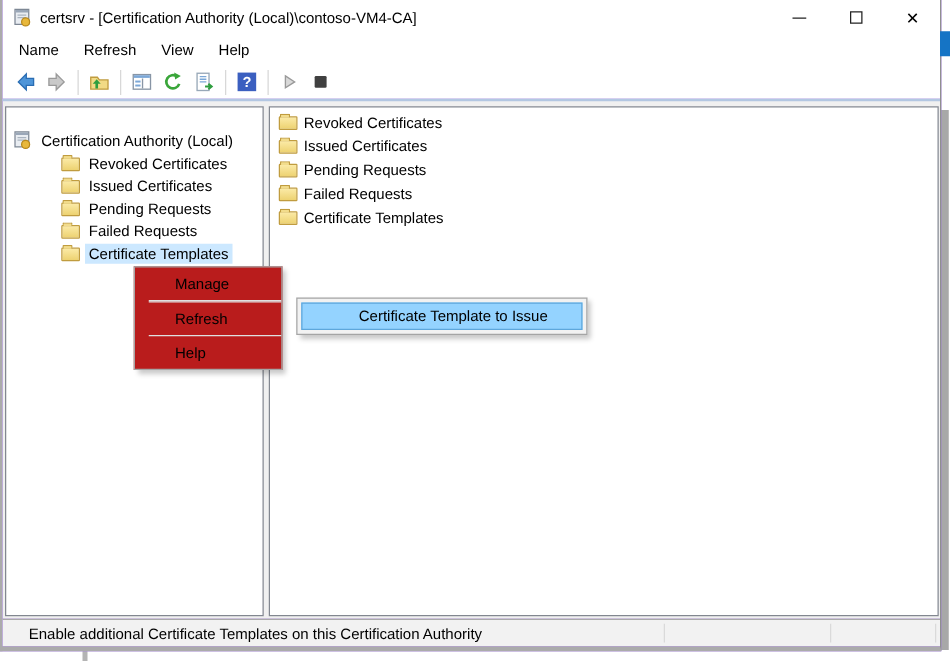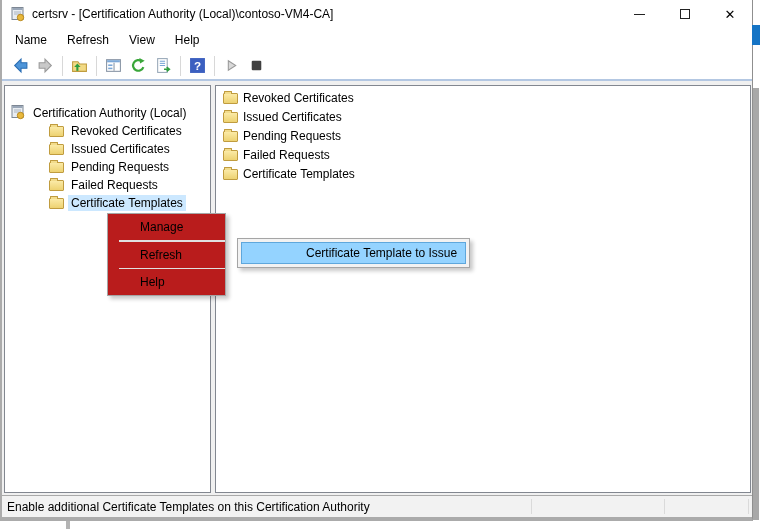--- a/index.html
+++ b/index.html
@@ -59,35 +59,35 @@
 
   
   .lhead { height:22px; display:flex; align-items:center; padding-left:13px; position:relative; }
   .col-div { position:absolute; left:262px; top:2px; width:1px; height:18px; background:#e3e3e3; }
   .lrows { padding-top:2px; }
   .lrow { height:19px; display:flex; align-items:center; padding-left:7px; white-space:nowrap; }
   .lrow .folder { margin-right:5px; }
 
   
   .statusbar { position:absolute; left:0; right:0; bottom:0; height:22px; background:#f2f2f2;
-               border-top:1px solid #a9a9a9; display:flex; align-items:center; padding-left:5px; }
+               border-top:1px solid #a9a9a9; display:flex; align-items:center; padding-left:21px; }
   .sdiv { position:absolute; top:3px; width:1px; height:15px; background:#dadada; }
 
   
   .ctx { position:absolute; left:107px; top:213px; width:119px; background:#b91c1c;
          border:1px solid #a5a5a5; box-shadow:3px 3px 4px rgba(0,0,0,0.22); z-index:20; }
   .citem { height:26px; line-height:26px; padding-left:32px; position:relative; white-space:nowrap; }
   .citem.hl { background:#94d3ff; }
   .csep { height:1px; background:#e0e0e0; margin-left:11px; }
   .carrow { position:absolute; right:9px; top:0; line-height:26px; font-size:14px; }
 
   
   .subm { position:absolute; left:237px; top:238px; width:233px; background:#f2f2f2;
           border:1px solid #a5a5a5; box-shadow:3px 3px 4px rgba(0,0,0,0.22); padding:3px; z-index:21; }
-  .sitem { height:22px; line-height:21px; padding-left:64px; background:#94d3ff; border:1px solid #5ea7dc; white-space:nowrap; }
+  .sitem { height:22px; line-height:21px; padding-left:45px; background:#94d3ff; border:1px solid #5ea7dc; white-space:nowrap; }
 </style>
 </head>
 <body>
 
 <div class="screen">
 
   <div class="bg-right-strip"></div>
   <div class="bg-blue-frag"></div>
   <div class="bg-bottom-line"></div>
   <div class="bg-letter">e</div>

